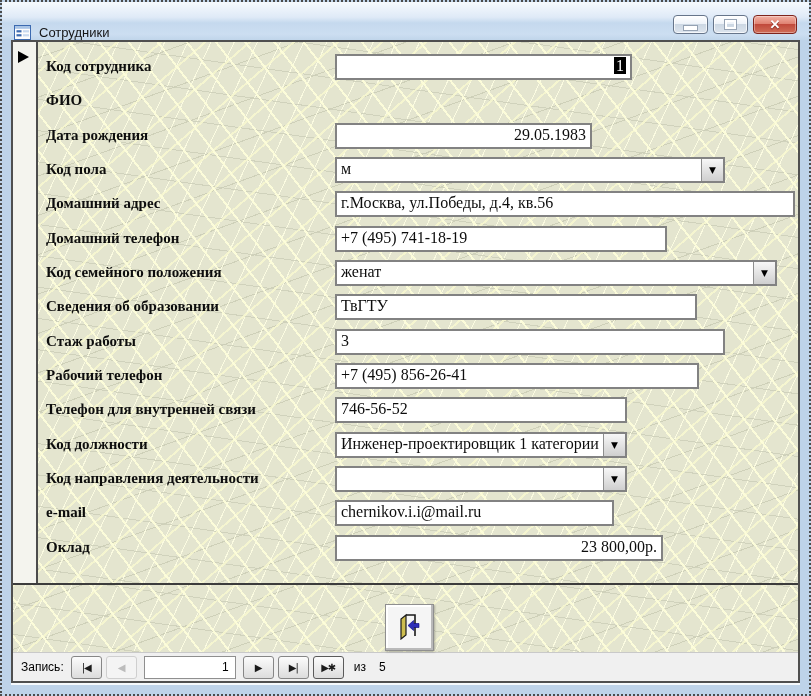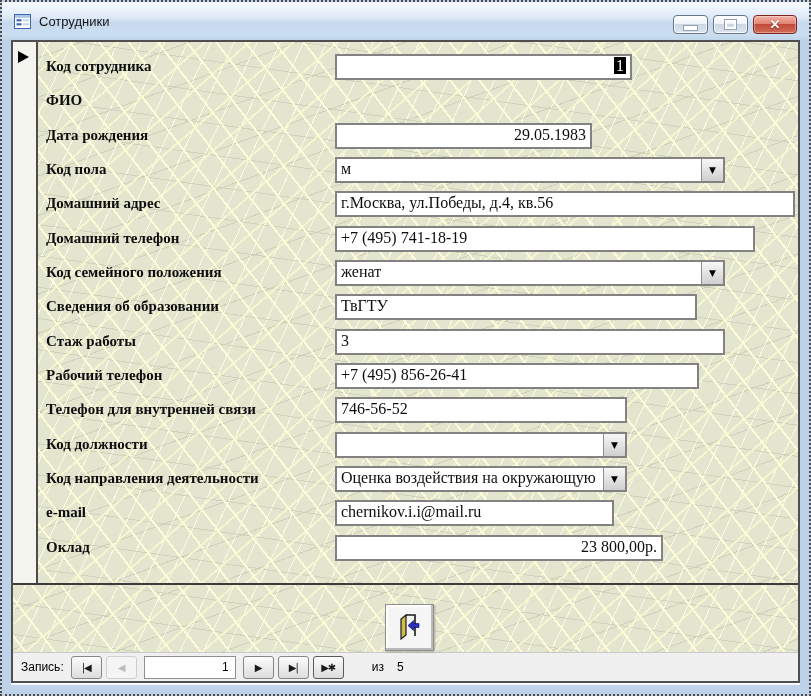--- a/index.html
+++ b/index.html
@@ -1,20 +1,20 @@
 <!DOCTYPE html>
 <html><head>
 <meta charset="utf-8">
 <style>
   html,body{margin:0;padding:0;background:#fff;font-family:"Liberation Sans",sans-serif;}
   .window{position:relative;width:811px;height:696px;box-sizing:border-box;
     border:2px dotted #4b4b4b;background:#bed3e9;overflow:hidden;}
 
   
-  .titlebar{position:absolute;left:0;top:0;right:0;height:38px;display:flex;align-items:center;
+  .titlebar{position:absolute;left:0;top:0;right:0;height:38px;display:flex;align-items:flex-end;
     padding-left:12px;box-sizing:border-box;
     background:linear-gradient(180deg,#f6fafe 0%,#dfeaf7 40%,#c5d9ee 55%,#ccdef1 85%,#c0d5ea 100%);}
   .app-icon{display:flex;align-items:center;}
   .title{font-size:13px;color:#151515;margin-left:8px;}
   .win-controls{position:absolute;right:12px;top:13px;display:flex;gap:5px;}
   .win-btn{width:35px;height:19px;box-sizing:border-box;border:1px solid #66758a;border-radius:4px;
     background:linear-gradient(#ffffff 0%,#eef3f9 45%,#ccd7e3 50%,#dde5ee 100%);
     box-shadow:inset 0 0 0 1px rgba(255,255,255,.7);
     display:flex;align-items:center;justify-content:center;cursor:pointer;}
   .win-btn.close{width:44px;border-color:#7e241c;
@@ -68,21 +68,21 @@
   .nav-label{margin-right:3px;}
   .nav-btn{width:31px;height:23px;box-sizing:border-box;border:1px solid #868686;border-radius:3px;
     background:linear-gradient(#fcfcfc,#dcdcdc);display:flex;align-items:center;justify-content:center;
     font-size:10px;color:#1a1a1a;cursor:pointer;letter-spacing:-1px;
     font-family:"DejaVu Sans",sans-serif;}
   .nav-btn.disabled{color:#bcbcbc;border-color:#cfcfcf;background:#f4f4f4;}
   .nav-btn.newrec{border-color:#5a5a5a;}
   .nav-input{width:92px;height:23px;box-sizing:border-box;border:1px solid #8f8f8f;background:#fff;
     display:flex;align-items:center;justify-content:flex-end;padding-right:6px;font-size:12px;
     margin:0 3px;cursor:text;}
-  .nav-of{margin-left:24px;}
+  .nav-of{margin-left:6px;}
   .nav-total{margin-left:9px;}
 </style>
 </head>
 <body>
 
 <div class="window">
 
   <div class="titlebar">
     <span class="app-icon">
       <svg width="17" height="15" viewBox="0 0 17 15">
@@ -126,48 +126,48 @@
       <div class="row-label" style="top:119px">Код пола</div>
       <div class="field combo" style="top:115px;width:390px">
         <span>м</span>
         <div class="combo-arrow">▼</div>
       </div>
 
       <div class="row-label" style="top:153px">Домашний адрес</div>
       <div class="field" style="top:149px;width:460px">г.Москва, ул.Победы, д.4, кв.56</div>
 
       <div class="row-label" style="top:188px">Домашний телефон</div>
-      <div class="field" style="top:184px;width:420px">+7 (495) 741-18-19</div>
+      <div class="field" style="top:184px;width:332px">+7 (495) 741-18-19</div>
 
       <div class="row-label" style="top:222px">Код семейного положения</div>
-      <div class="field combo" style="top:218px;width:390px">
+      <div class="field combo" style="top:218px;width:442px">
         <span>женат</span>
         <div class="combo-arrow">▼</div>
       </div>
 
       <div class="row-label" style="top:256px">Сведения об образовании</div>
       <div class="field" style="top:252px;width:362px">ТвГТУ</div>
 
       <div class="row-label" style="top:291px">Стаж работы</div>
       <div class="field" style="top:287px;width:390px">3</div>
 
       <div class="row-label" style="top:325px">Рабочий телефон</div>
       <div class="field" style="top:321px;width:364px">+7 (495) 856-26-41</div>
 
       <div class="row-label" style="top:359px">Телефон для внутренней связи</div>
       <div class="field" style="top:355px;width:292px">746-56-52</div>
 
       <div class="row-label" style="top:394px">Код должности</div>
       <div class="field combo" style="top:390px;width:292px">
+        <span>Инженер-проектировщик 1 категории</span>
         <div class="combo-arrow">▼</div>
       </div>
 
       <div class="row-label" style="top:428px">Код направления деятельности</div>
       <div class="field combo" style="top:424px;width:292px">
-        <span>Оценка воздействия на окружающую</span>
         <div class="combo-arrow">▼</div>
       </div>
 
       <div class="row-label" style="top:462px">e-mail</div>
       <div class="field" style="top:458px;width:279px">chernikov.i.i@mail.ru</div>
 
       <div class="row-label" style="top:497px">Оклад</div>
       <div class="field right" style="top:493px;width:328px">23 800,00р.</div>
     </div>
 

